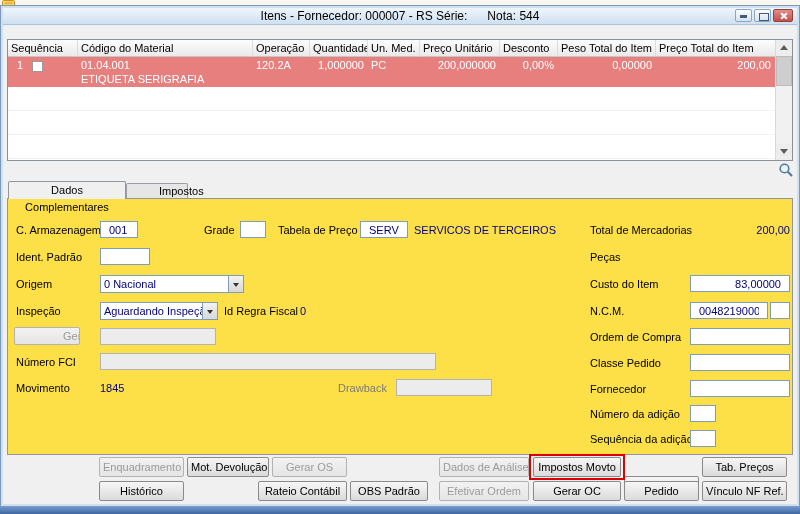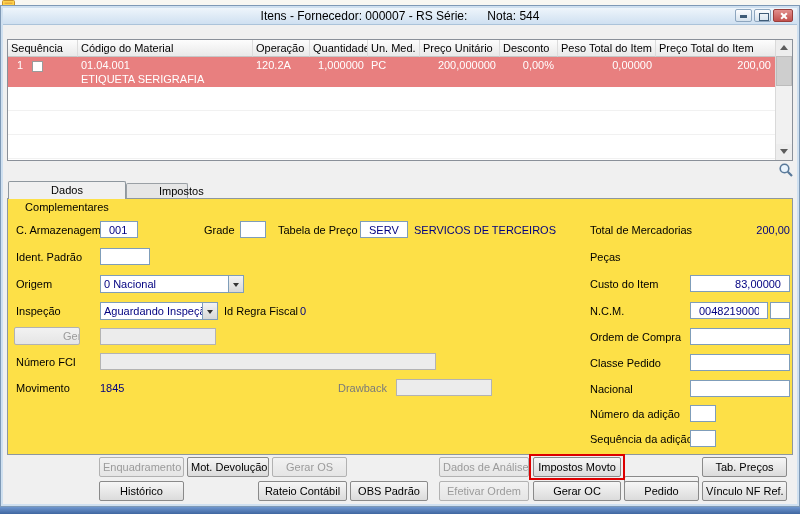--- a/index.html
+++ b/index.html
@@ -189,21 +189,21 @@
     <span class="lbl" style="left:582px;top:106px">N.C.M.</span>
     <input class="tbox" style="left: 682px; top: 103px; width: 78px;" value="0048219000">
     <input class="tbox" style="left: 762px; top: 103px; width: 20px;" value="">
 
     <span class="lbl" style="left:582px;top:132px">Ordem de Compra</span>
     <input class="tbox" style="left: 682px; top: 129px; width: 100px;" value="">
 
     <span class="lbl" style="left:582px;top:158px">Classe Pedido</span>
     <input class="tbox" style="left: 682px; top: 155px; width: 100px;" value="">
 
-    <span class="lbl" style="left:582px;top:184px">Nacional</span>
+    <span class="lbl" style="left:582px;top:184px">Fornecedor</span>
     <input class="tbox" style="left: 682px; top: 181px; width: 100px;" value="">
 
     <span class="lbl" style="left:582px;top:209px">Número da adição</span>
     <input class="tbox" style="left: 682px; top: 206px; width: 26px;" value="">
 
     <span class="lbl" style="left:582px;top:234px">Sequência da adição</span>
     <input class="tbox" style="left: 682px; top: 231px; width: 26px;" value="">
   </div>
 
   <div class="btn off" style="left:99px;top:457px;width:85px">Enquadramento</div>

